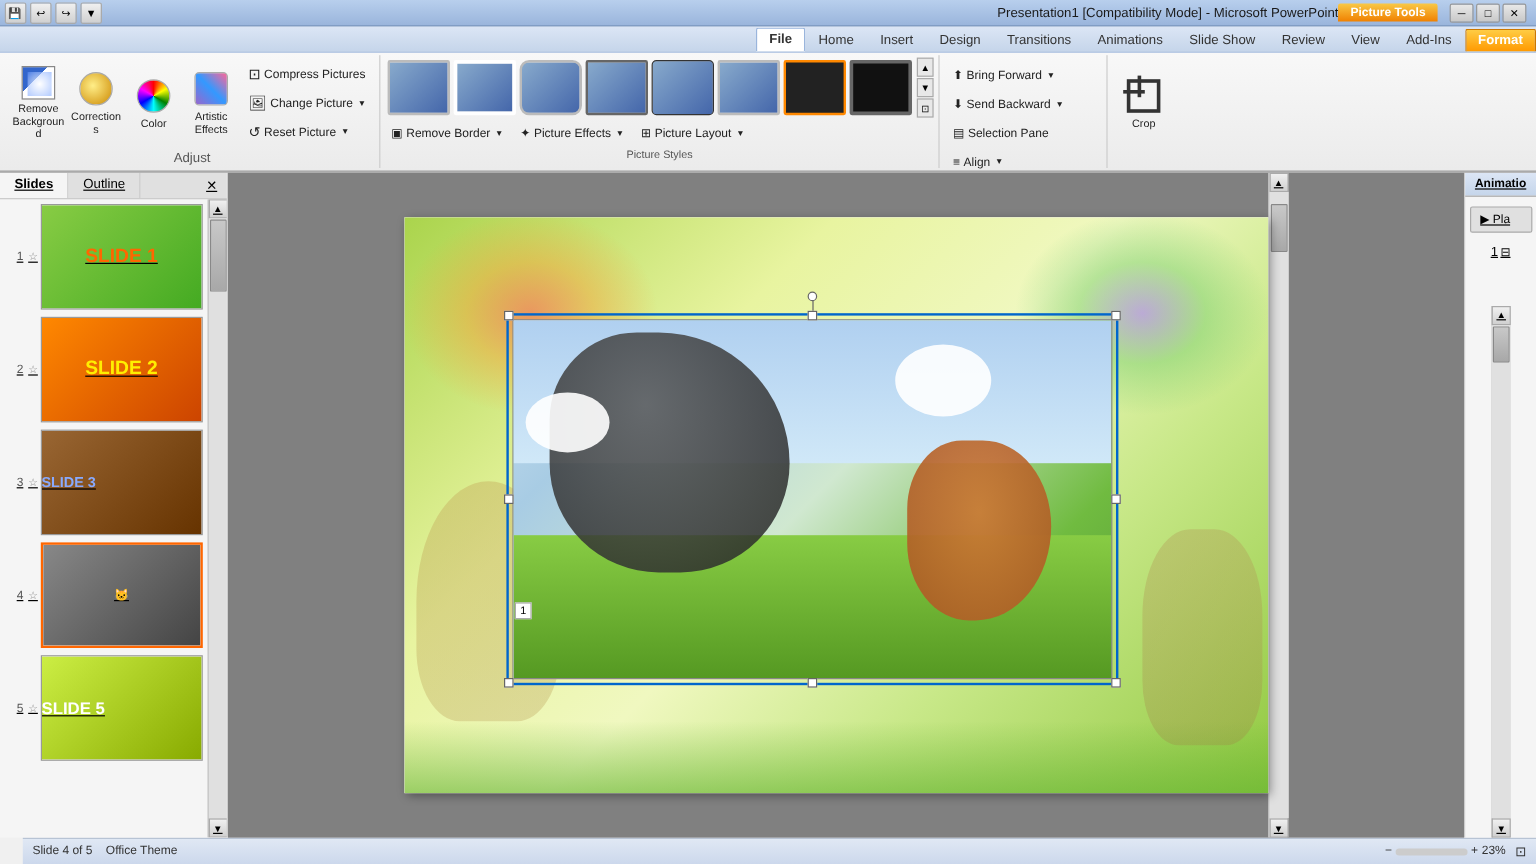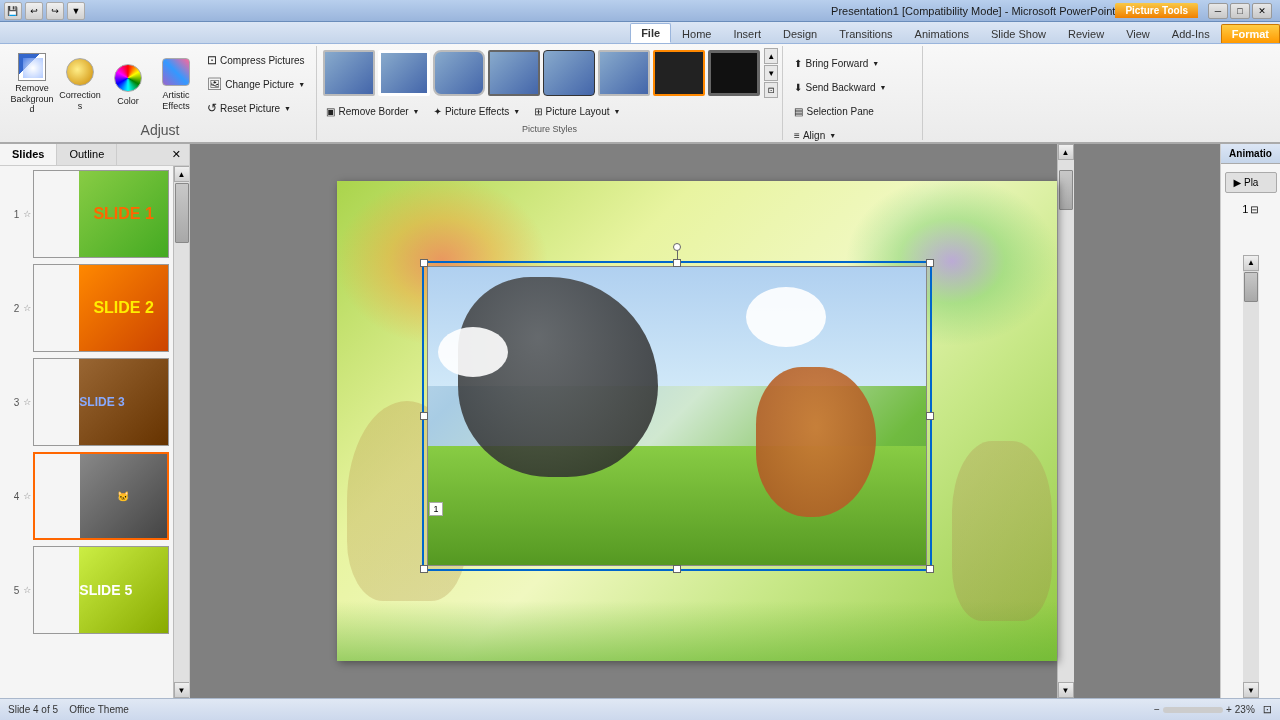--- a/index.html
+++ b/index.html
@@ -84,21 +84,21 @@
       min-width: 60px;
     }
     .ribbon-group-content {
       display: flex;
       flex-direction: row;
       align-items: center;
       flex: 1;
       gap: 4px;
     }
     .ribbon-group-label {
-      font-size: 14px;
+      font-size: 11px;
       color: #555;
       margin-top: auto;
       padding-top: 2px;
       text-align: right;
     }
 
     .ribbon-btn-large {
       display: flex;
       flex-direction: column;
       align-items: center;
@@ -174,20 +174,21 @@
       flex-direction: column;
       align-items: center;
       padding: 2px 8px;
       min-width: 60px;
     }
 
     
     #main-area {
       display: flex;
       height: calc(720px - 22px - 22px - 100px - 22px);
+      text-decoration: underline;
     }
 
     
     #slides-panel {
       width: 190px;
       background: #f5f5f5;
       border-right: 1px solid #ccc;
       display: flex;
       flex-direction: column;
     }
@@ -234,21 +235,20 @@
       font-size: 9px;
       color: #888;
       margin-right: 2px;
     }
     .slide-thumb {
       width: 140px;
       height: 88px;
       border: 1px solid #999;
       overflow: hidden;
       position: relative;
-      padding-left: 45px;
     }
     .slide-item.active-slide .slide-thumb {
       border: 2px solid #ff6600;
     }
 
     
     #canvas-area {
       flex: 1;
       background: #808080;
       display: flex;
@@ -310,20 +310,21 @@
     
     #statusbar {
       height: 22px;
       background: linear-gradient(to bottom, #e0e8f4, #ccd8ec);
       border-top: 1px solid #aab8cc;
       display: flex;
       align-items: center;
       padding: 0 8px;
       font-size: 10px;
       color: #333;
+      margin-left: 19px;
     }
 
     
     .vscrollbar {
       width: 16px;
       background: #e8e8e8;
       border-left: 1px solid #bbb;
       display: flex;
       flex-direction: column;
       align-items: center;
@@ -685,20 +686,31 @@
       </div>
       <div class="ribbon-btn-small">
         <span>↻</span>
         <span>Rotate</span>
         <span class="dropdown-arrow">▼</span>
       </div>
     </div>
     <div class="ribbon-group-label">Arrange</div>
   </div>
 
+  <div class="crop-section">
+    <div class="ribbon-btn-large" style="height:76px;">
+      <div class="btn-icon">
+        <div style="width:28px;height:28px;position:relative;border:3px solid #333;">
+          <div style="position:absolute;width:18px;height:3px;background:#333;top:6px;left:-6px;"></div>
+          <div style="position:absolute;width:3px;height:18px;background:#333;top:-6px;left:6px;"></div>
+        </div>
+      </div>
+      <div class="btn-label">Crop</div>
+    </div>
+  </div>
 
 </div>
 
 <div id="main-area">
 
   <div id="slides-panel">
     <div id="slides-tabs">
       <div class="slides-tab active">Slides</div>
       <div class="slides-tab">Outline</div>
       <div class="slides-tab-close">✕</div>

